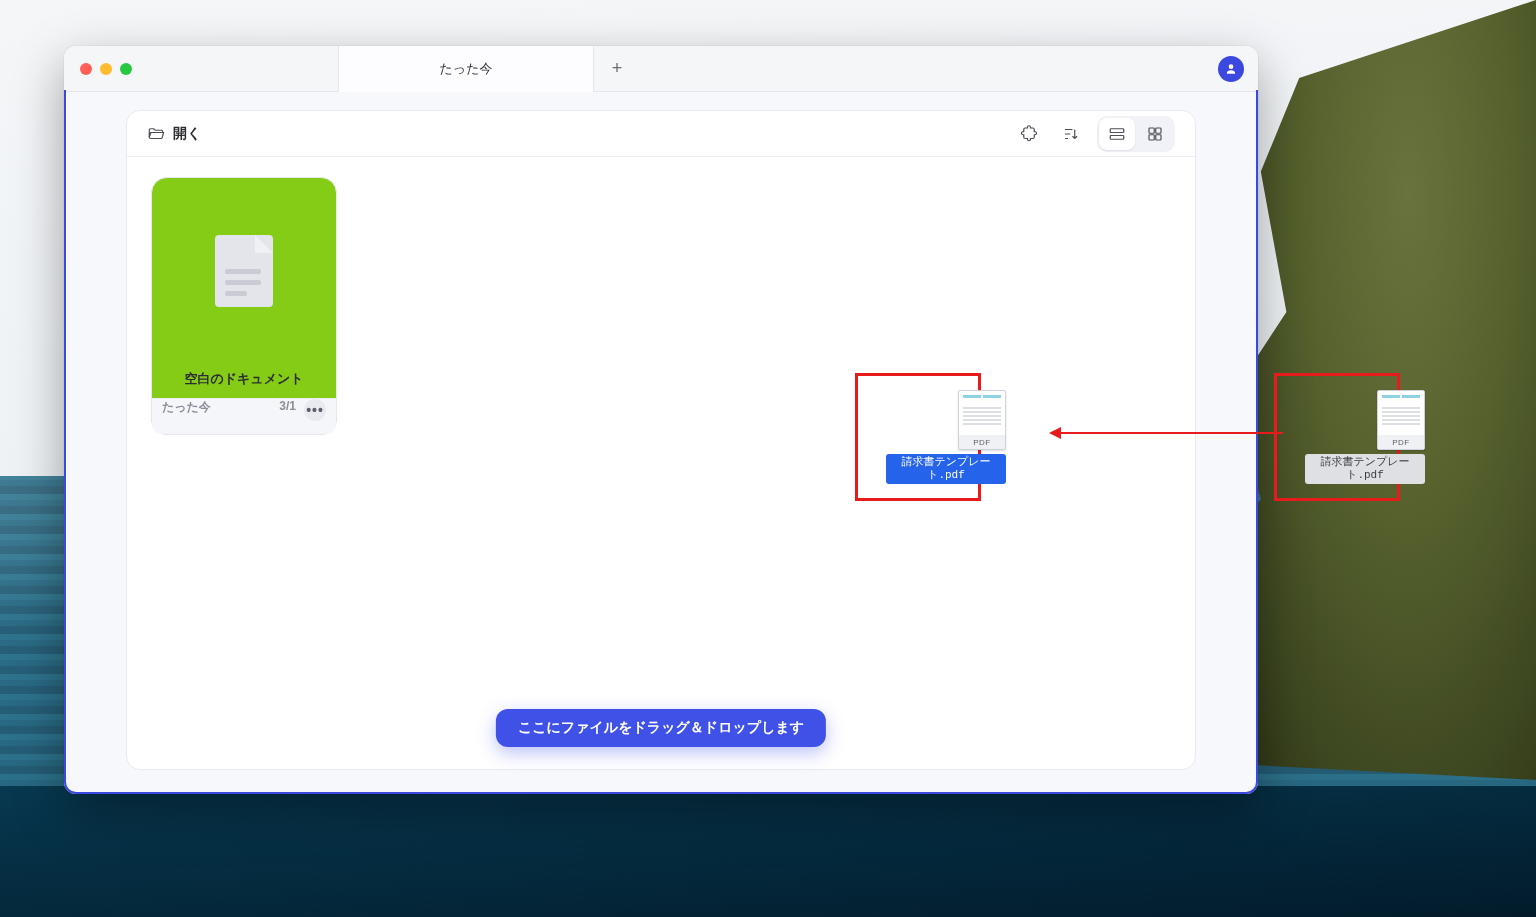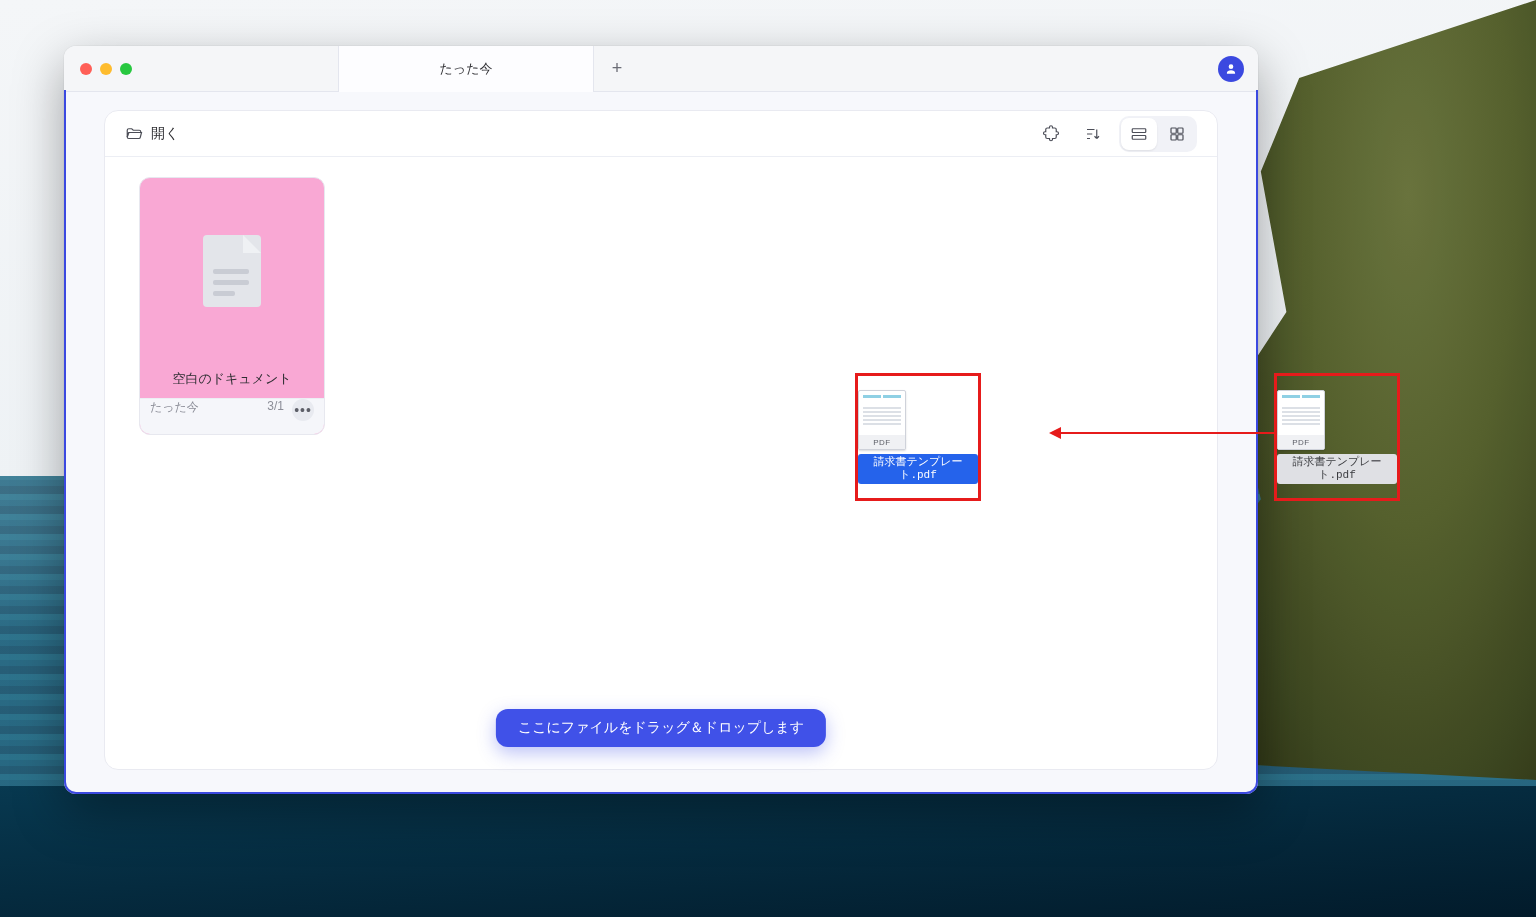--- a/index.html
+++ b/index.html
@@ -53,42 +53,42 @@
   }
   .newtab{ width:46px; display:flex; align-items:center; justify-content:center; color:#6b6d76; font-size:18px; }
   .titlespacer{flex:1;}
   .user-badge{
     width:26px; height:26px; border-radius:50%; background:#3b49e0; margin-right:14px;
     display:flex; align-items:center; justify-content:center; color:white;
   }
   .user-badge svg{width:14px;height:14px;fill:white;}
 
   .body{
-    flex:1; position:relative; padding:18px 40px 24px;
+    flex:1; position:relative; padding:18px 62px 24px;font-weight:bold;
   }
   .panel{
     background:#fff; border:1px solid #e9eaf1; border-radius:14px;
     height:100%; position:relative;
   }
   .toolbar{
     height:46px; border-bottom:1px solid #eceef4; display:flex; align-items:center; padding:0 20px; gap:10px;
   }
   .open-btn{ display:flex; align-items:center; gap:8px; color:#2e2e32; font-size:14px; }
   .open-btn svg{ width:18px; height:18px; stroke:#4b4d56; fill:none; stroke-width:1.6; }
   .toolbar .spacer{flex:1;}
   .ticon{ width:32px; height:32px; display:flex; align-items:center; justify-content:center; color:#4c4e58; border-radius:8px;}
   .ticon svg{ width:18px;height:18px; fill:none; stroke:#4c4e58; stroke-width:1.6;}
   .seg{ display:flex; background:#f1f2f7; border-radius:10px; padding:2px; gap:2px;}
   .seg .ticon{ width:36px; }
   .seg .ticon.active{ background:#fff; box-shadow:0 1px 2px rgba(0,0,0,.08); }
 
   
   .card{
-    position:absolute; left:34px; top:66px; width:186px; height:258px;
-    border:1px solid #e7e8ef; border-radius:11px; background:#f9a8d4;
+    position:absolute; left:24px; top:66px; width:186px; height:258px;
+    border:1px solid #e7e8ef; border-radius:16px; background:#84cc16;
     display:flex; flex-direction:column;
   }
   .card .preview{ flex:1; display:flex; align-items:center; justify-content:center; }
   .doc-glyph{ width:58px; height:72px; background:#e3e5ea; border-radius:4px; position:relative; }
   .doc-glyph::before{ content:""; position:absolute; right:0; top:0; width:18px; height:18px; background:#eff1f4; clip-path: polygon(0 0,100% 100%,0 100%);}
   .doc-glyph .lines{ position:absolute; left:10px; top:34px; right:12px; display:flex; flex-direction:column; gap:6px;}
   .doc-glyph .lines span{ height:5px; background:#c9ccd4; border-radius:2px;}
   .doc-glyph .lines span:nth-child(3){width:60%;}
   .card .name{ text-align:center; font-size:13px; color:#2e2e32; padding:6px 8px 10px;}
   .card .footer{ height:36px; background:#f5f6fa; border-top:1px solid #eceef4; display:flex; align-items:flex-start; padding:0 10px; font-size:12px; color:#8c8e98; border-radius:0 0 10px 10px;}
@@ -96,21 +96,21 @@
   .more{ width:22px; height:22px; border-radius:50%; background:#e8eaf0; display:flex; align-items:center; justify-content:center; color:#5d5f68; font-size:14px; letter-spacing:1px;}
 
   
   .anno{ position:absolute; border:3px solid #e61b1b; }
   .anno.inside{ left:855px; top:373px; width:126px; height:128px; }
   .anno.outside{ position:absolute; left:1274px; top:373px; width:126px; height:128px; }
   .arrow{ position:absolute; left:1049px; top:427px; width:234px; height:12px; }
   .arrow::before{ content:""; position:absolute; left:10px; right:0; top:5px; height:2px; background:#e61b1b;}
   .arrow::after{ content:""; position:absolute; left:0; top:0; width:0;height:0; border-right:12px solid #e61b1b; border-top:6px solid transparent; border-bottom:6px solid transparent;}
 
-  .pdf-item{ width:100%; height:100%; display:flex; flex-direction:column; align-items:flex-start; justify-content:center; gap:4px; }
+  .pdf-item{ width:100%; height:100%; display:flex; flex-direction:column; align-items:flex-end; justify-content:center; gap:4px;margin-left:28px; }
   .pdf-thumb{ width:48px; height:60px; background:#fff; border:1px solid #cfd2da; border-radius:2px; position:relative; box-shadow:0 1px 2px rgba(0,0,0,.15);}
   .pdf-thumb .hdr{ position:absolute; top:4px; left:4px; right:4px; height:8px; display:flex; gap:2px;}
   .pdf-thumb .hdr span{ flex:1; height:3px; background:#8fd0e4;}
   .pdf-thumb .lns{ position:absolute; top:16px; left:4px; right:4px; display:flex; flex-direction:column; gap:2px;}
   .pdf-thumb .lns span{ height:2px; background:#dce0e6;}
   .pdf-thumb .badge{ position:absolute; bottom:0; left:0; right:0; height:14px; background:#f0f1f4; font-size:8px; display:flex; align-items:center; justify-content:center; color:#5e6068; letter-spacing:.5px;}
   .pdf-label{ font-size:11px; line-height:13px; text-align:center; padding:2px 4px; border-radius:3px;font-family:Liberation Mono, monospace; }
   .pdf-label.sel{ background:#2563eb; color:#fff; }
   .pdf-label.desk{ background:#dfe0e4; color:#3b3c40;}
 

